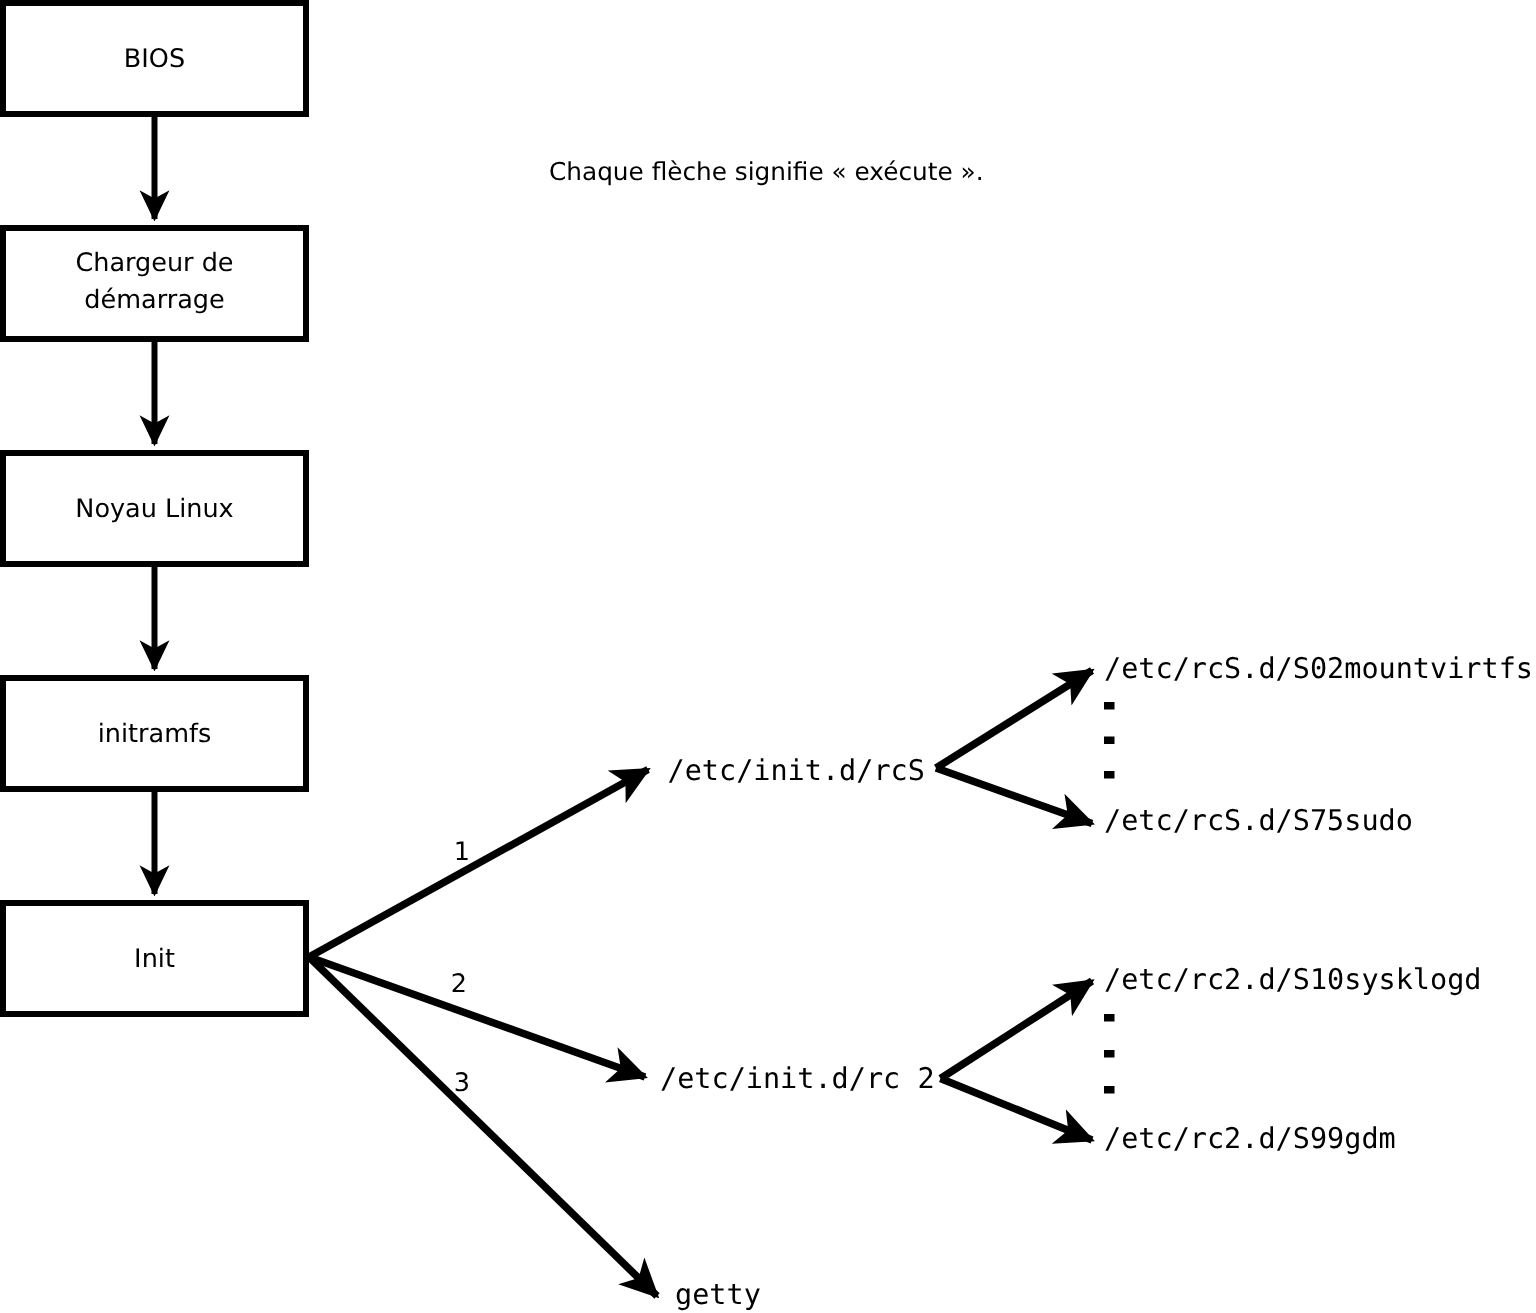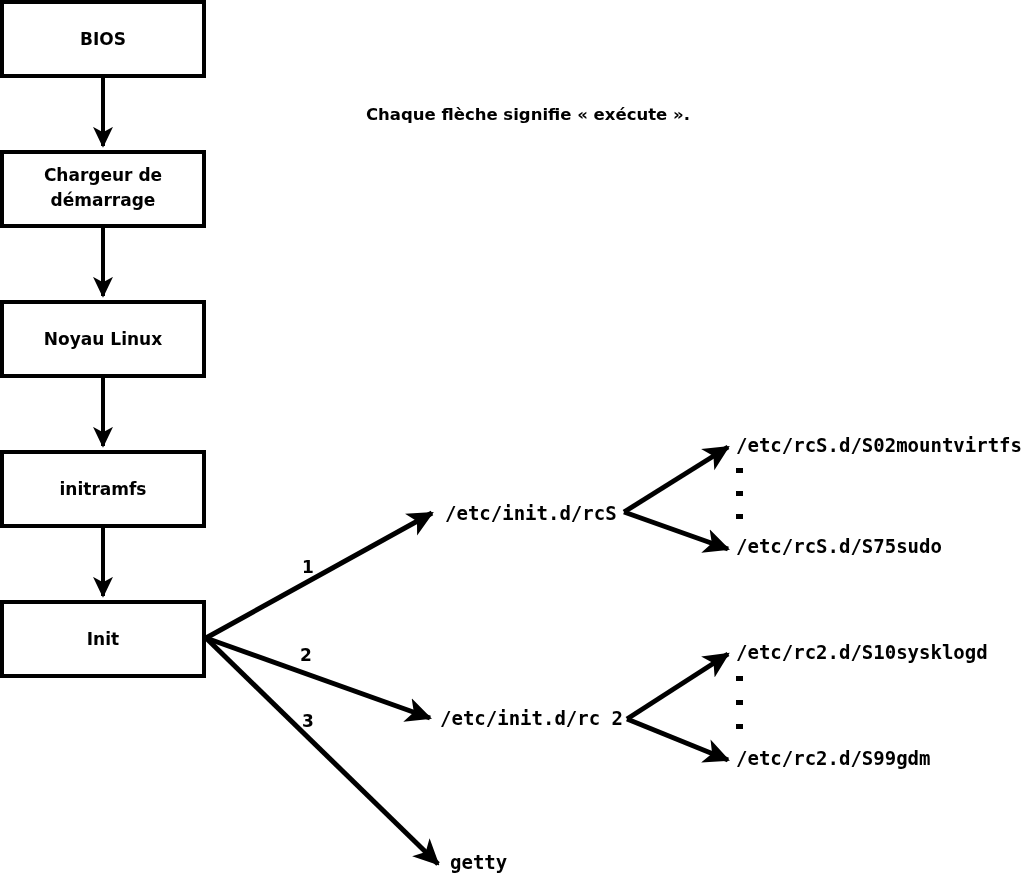--- a/index.html
+++ b/index.html
@@ -9,21 +9,20 @@
   }
   body {
     font-family: "DejaVu Sans", sans-serif;
   }
   #canvas {
     position: relative;
     width: 1024px;
     height: 875px;
     background: #ffffff;
     overflow: hidden;
-    font-weight: bold;
   }
   #diagram-svg {
     position: absolute;
     left: 0;
     top: 0;
     width: 1024px;
     height: 875px;
   }
   .box-rect {
     fill: #ffffff;

